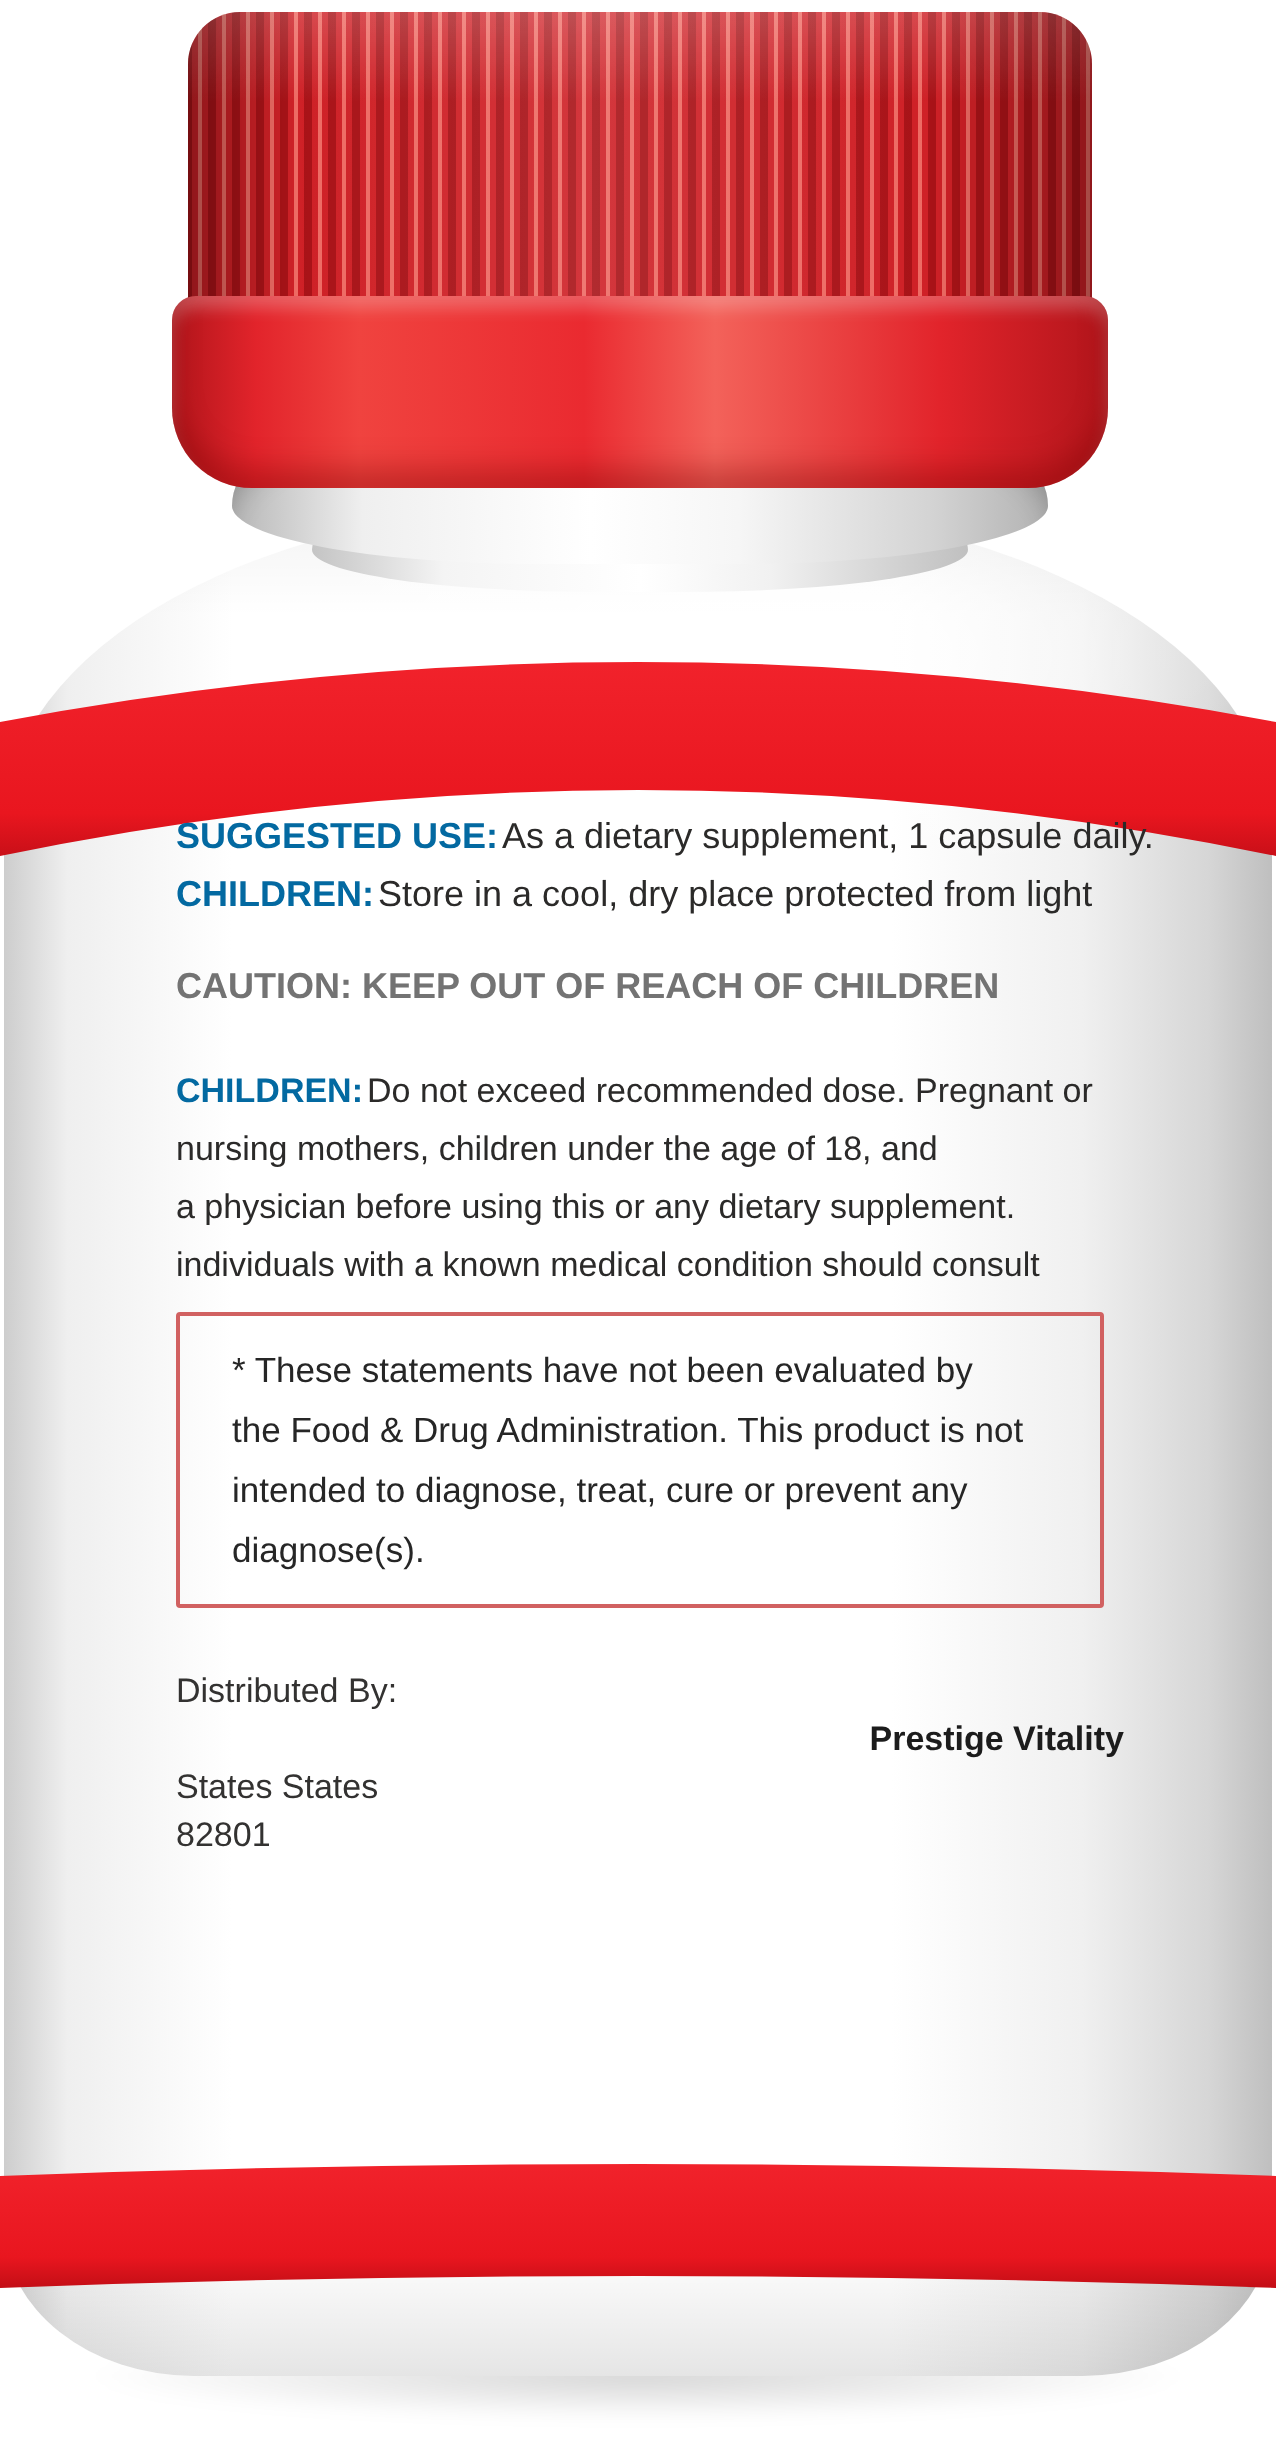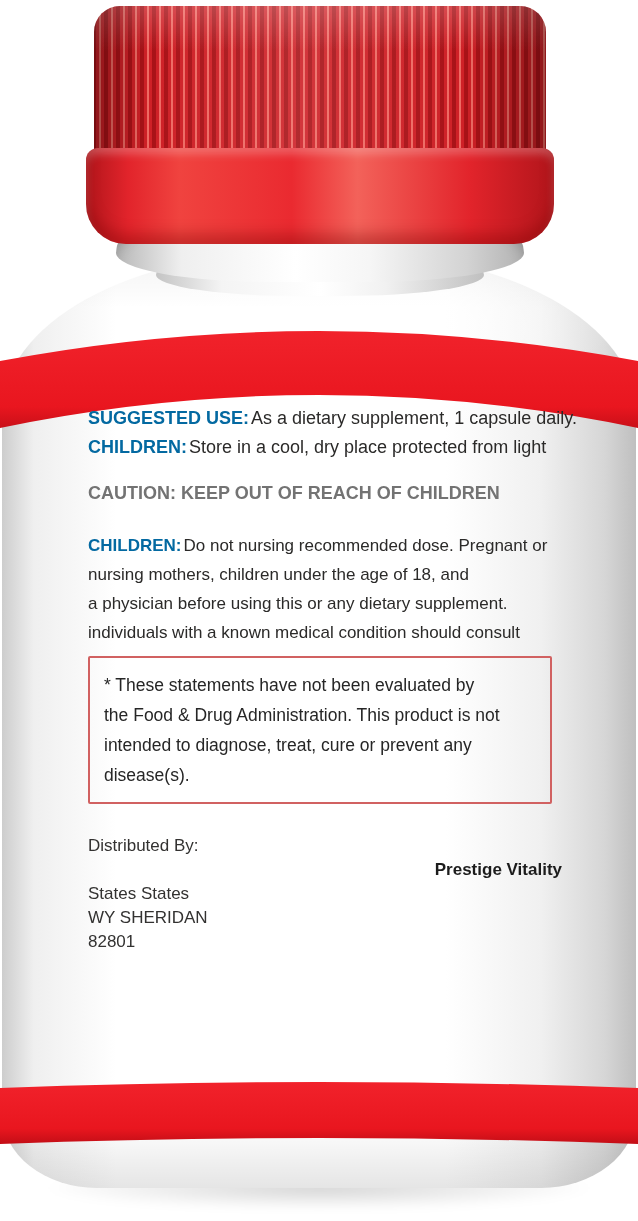--- a/index.html
+++ b/index.html
@@ -60,21 +60,21 @@
     position:absolute;left:88px;top:404px;width:474px;z-index:5;
     color:#2b2a29;font-size:18px;line-height:29px;
   }
   .line{white-space:nowrap;}
   .label-content b{font-weight:700;color:#0369a1;margin-right:2px;}
   .caution-children{margin-top:17px;font-weight:700;color:#737373;}
   .caution-para{margin-top:23px;font-size:17px;}
   .disclaimer-box{
     margin-top:9px;width:464px;box-sizing:border-box;
     border:2px solid #d16161;border-radius:2px;
-    padding:12px 14px;font-size:17.5px;line-height:30px;color:#262626;
+    padding:12px 26px;font-size:17.5px;line-height:30px;color:#262626;
   }
   .distributor{margin-top:30px;font-size:17px;line-height:24px;color:#333231;}
   .distributor .dist-name{font-weight:700;color:#1c1c1c;text-align:right;}
 </style>
 </head>
 <body>
 
 <div class="scene">
 
   <div class="cap-ridges"></div>
@@ -114,36 +114,35 @@
       <b>SUGGESTED USE:</b><span>As a dietary supplement, 1 capsule daily.</span>
     </div>
     <div class="line">
       <b>CHILDREN:</b><span>Store in a cool, dry place protected from light</span>
     </div>
 
     <div class="line caution-children">CAUTION: KEEP OUT OF REACH OF CHILDREN</div>
 
     <div class="caution-para">
       <div class="line">
-        <b>CHILDREN:</b><span>Do not nursing recommended dose. Pregnant or</span>
+        <b>CHILDREN:</b><span>Do not exceed recommended dose. Pregnant or</span>
       </div>
       <div class="line">nursing mothers, children under the age of 18, and</div>
       <div class="line">a physician before using this or any dietary supplement.</div>
       <div class="line">individuals with a known medical condition should consult</div>
     </div>
 
     <div class="disclaimer-box">
       <div class="line">* These statements have not been evaluated by</div>
       <div class="line">the Food &amp; Drug Administration. This product is not</div>
       <div class="line">intended to diagnose, treat, cure or prevent any</div>
-      <div class="line">disease(s).</div>
+      <div class="line">diagnose(s).</div>
     </div>
 
     <div class="distributor">
       <div class="line">Distributed By:</div>
       <div class="line dist-name">Prestige Vitality</div>
       <div class="line">States States</div>
-      <div class="line">WY SHERIDAN</div>
       <div class="line">82801</div>
     </div>
 
   </div>
 </div>
 
 </body></html>

